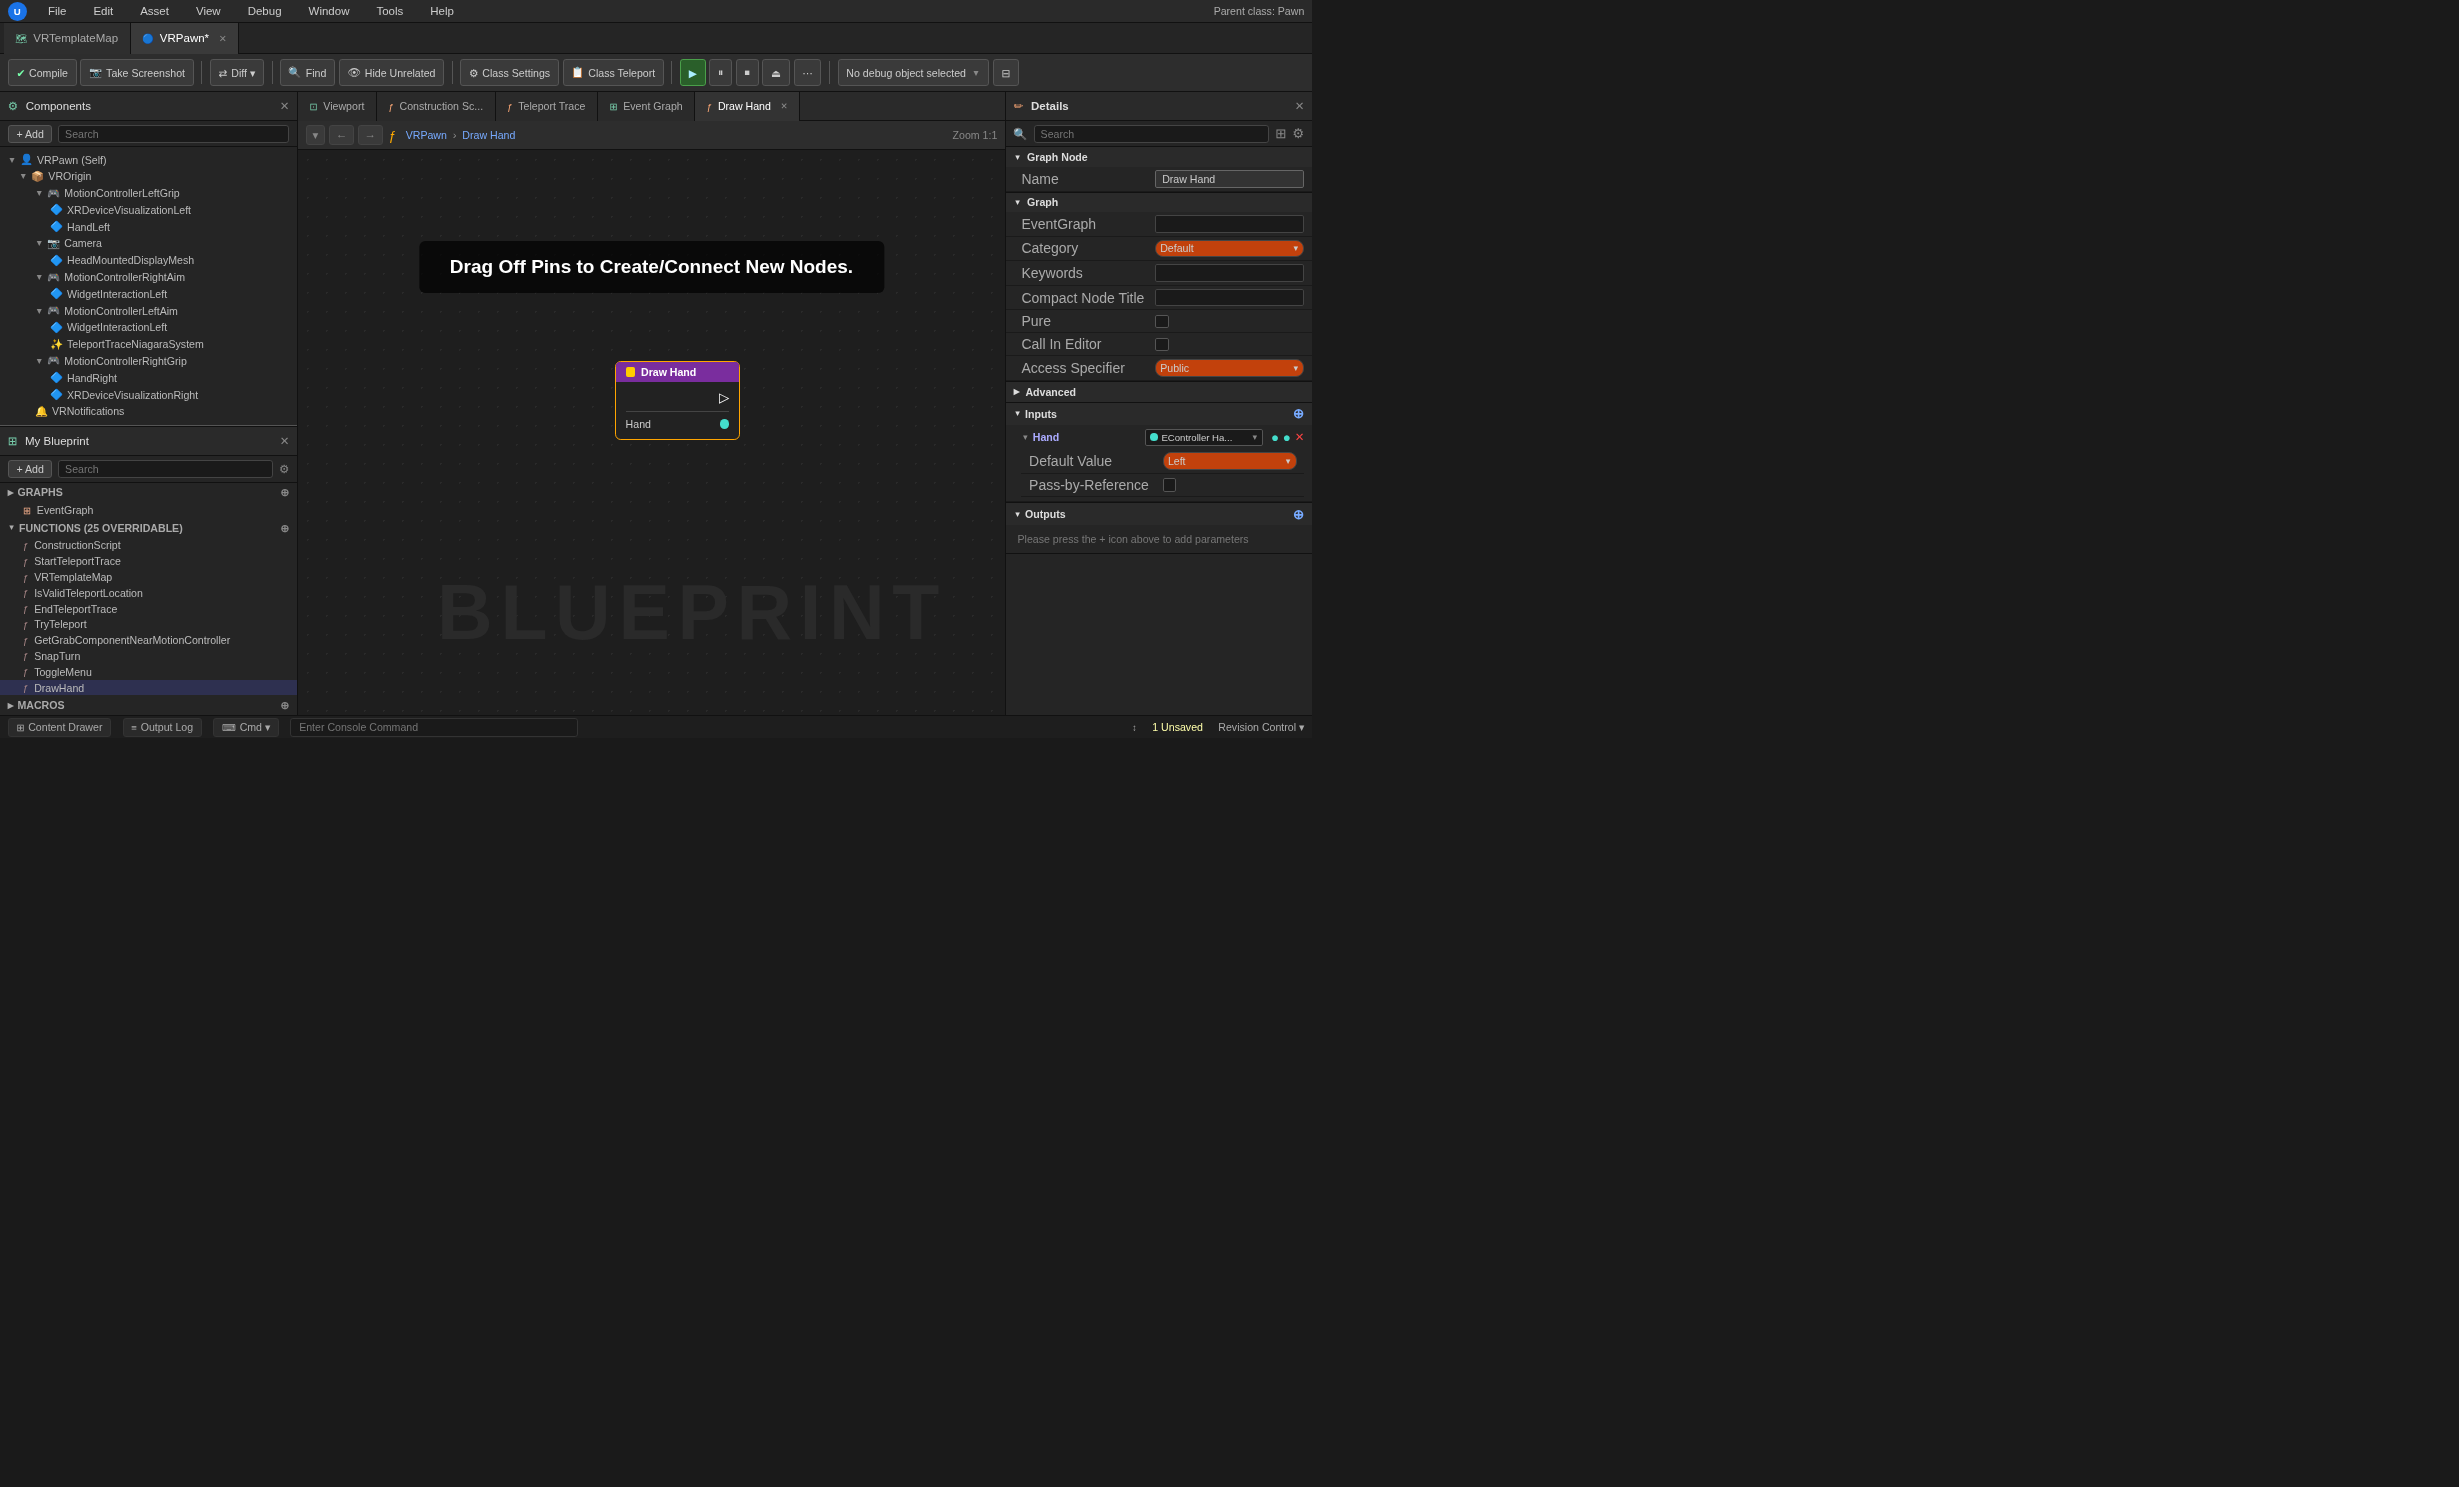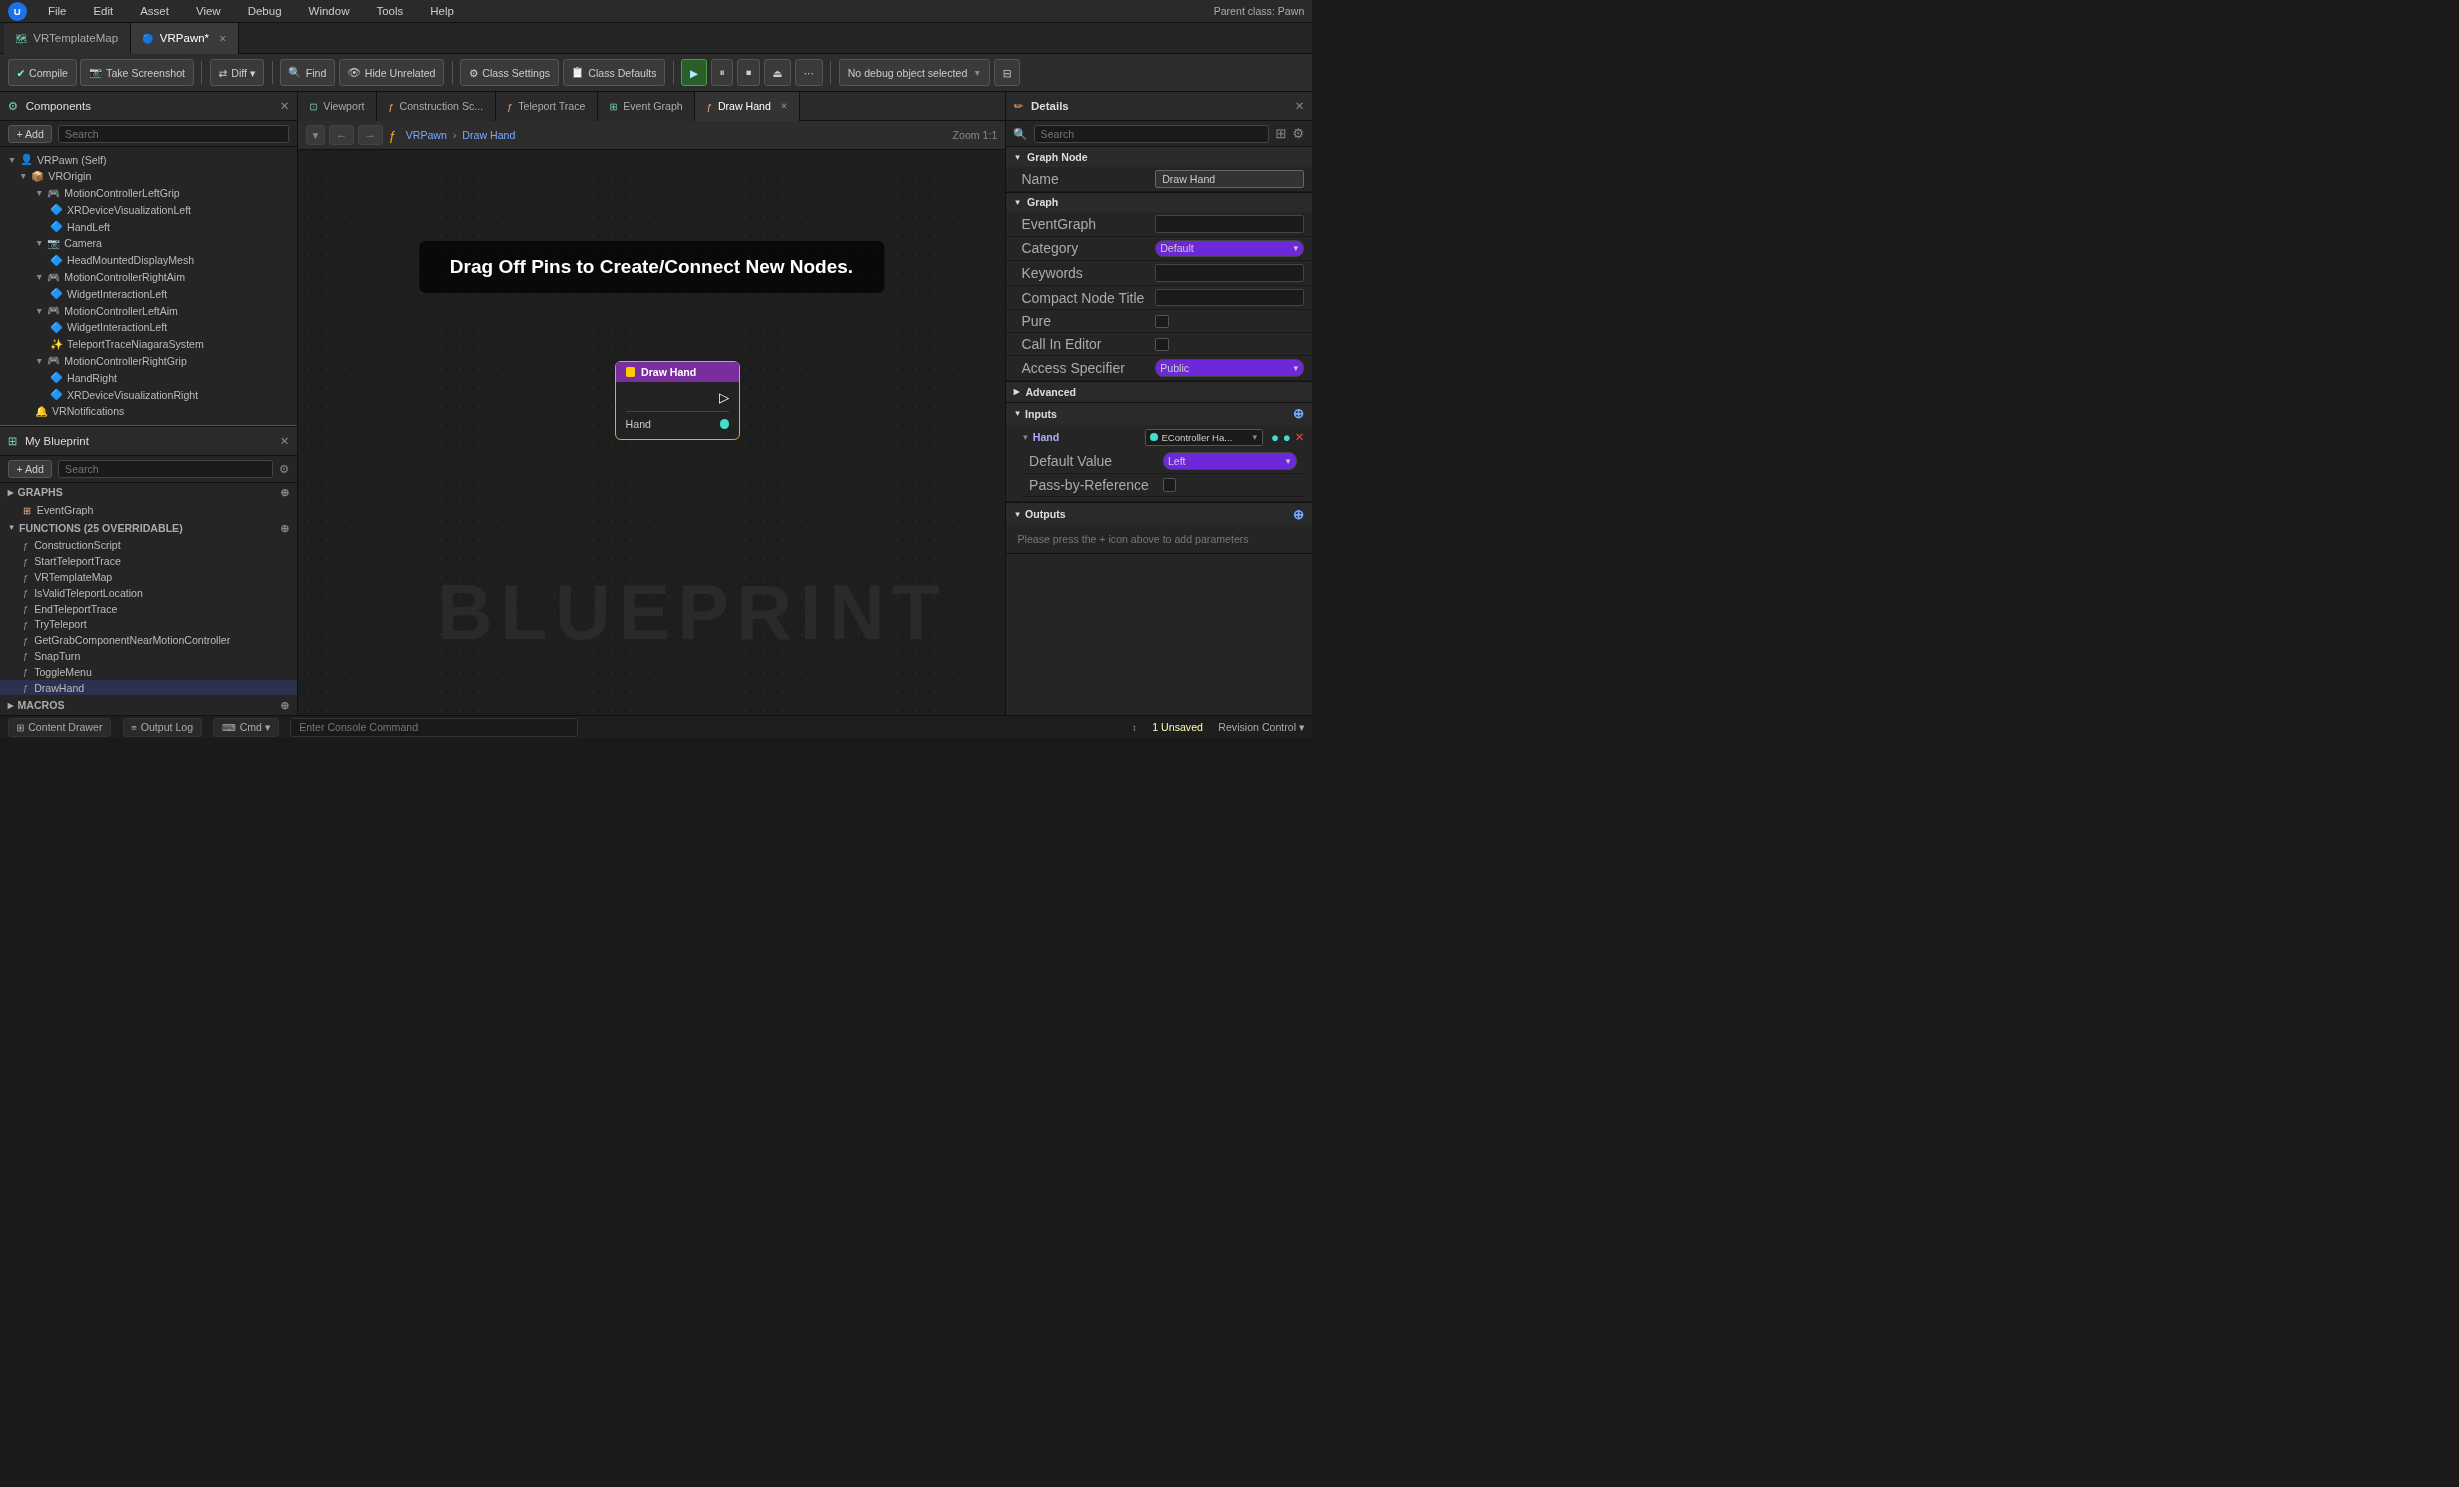--- a/index.html
+++ b/index.html
@@ -79,21 +79,21 @@
     .right-panel { width: 307px; background: #252525; border-left: 1px solid #111; display: flex; flex-direction: column; }
     .details-header { background: #2a2a2a; padding: 3.8px 7.7px; display: flex; align-items: center; gap: 7.7px; border-bottom: 1px solid #111; height: 29px; }
     .details-search { flex: 1; background: #1a1a1a; border: 1px solid #444; border-radius: 2.9px; padding: 1.9px 5.8px; color: #ccc; font-size: 10.6px; }
     .details-content { flex: 1; overflow-y: auto; }
     .details-section { border-bottom: 1px solid #111; }
     .details-section-header { background: #2a2a2a; padding: 3.8px 7.7px; display: flex; align-items: center; gap: 5.8px; cursor: pointer; color: #ddd; font-size: 10.6px; font-weight: bold; }
     .details-row { display: flex; align-items: center; padding: 2.9px 7.7px 2.9px 15.4px; border-bottom: 1px solid #1a1a1a; min-height: 23px; }
     .details-label { color: #aaa; font-size: 14px; flex: 0 0 134px; }
     .details-value { flex: 1; }
     .details-input { background: #1a1a1a; border: 1px solid #444; border-radius: 1.9px; color: #ccc; font-size: 10.6px; padding: 1.9px 5.8px; width: 100%; }
-    .details-select { background: #6d28d9; border: 1px solid #444; border-radius: 8px; color: #ccc; font-size: 10.6px; padding: 1.9px 3.8px; width: 100%; display: flex; align-items: center; justify-content: space-between; cursor: pointer; }
+    .details-select { background: #c2410c; border: 1px solid #444; border-radius: 8px; color: #ccc; font-size: 10.6px; padding: 1.9px 3.8px; width: 100%; display: flex; align-items: center; justify-content: space-between; cursor: pointer; }
     .details-checkbox { width: 13.4px; height: 13.4px; background: #1a1a1a; border: 1px solid #555; border-radius: 1.9px; }
     .inputs-section { background: #2a2a2a; padding: 3.8px 7.7px; display: flex; align-items: center; gap: 3.8px; font-size: 10.6px; font-weight: bold; color: #ddd; cursor: pointer; }
     .inputs-add { margin-left: auto; color: #7af; cursor: pointer; font-size: 13.4px; }
     .hand-param-row { padding: 3.8px 7.7px 3.8px 15.4px; border-bottom: 1px solid #1a1a1a; }
     .hand-param-header { display: flex; align-items: center; gap: 3.8px; margin-bottom: 3.8px; }
     .hand-param-name { color: #aaf; font-size: 10.6px; font-weight: bold; flex: 1; }
     .hand-type-select { background: #1a1a1a; border: 1px solid #555; border-radius: 1.9px; color: #ccc; font-size: 9.6px; padding: 1.9px 3.8px; flex: 1; display: flex; align-items: center; gap: 3.8px; }
     .hand-delete { color: #f44; cursor: pointer; font-size: 11.5px; }
     .output-hint { color: #777; font-size: 10.6px; padding: 7.7px 11.5px; }
 
@@ -167,21 +167,21 @@
   </div>
   <div class="toolbar-sep"></div>
 
   <div class="toolbar-btn">
     <span>⚙</span>
     <span>Class Settings</span>
   </div>
 
   <div class="toolbar-btn">
     <span>📋</span>
-    <span>Class Defaults</span>
+    <span>Class Teleport</span>
   </div>
   <div class="toolbar-sep"></div>
 
   <div class="toolbar-btn play-btn">
     <span>▶</span>
   </div>
   <div class="toolbar-btn">
     <span>⏸</span>
   </div>
   <div class="toolbar-btn">

